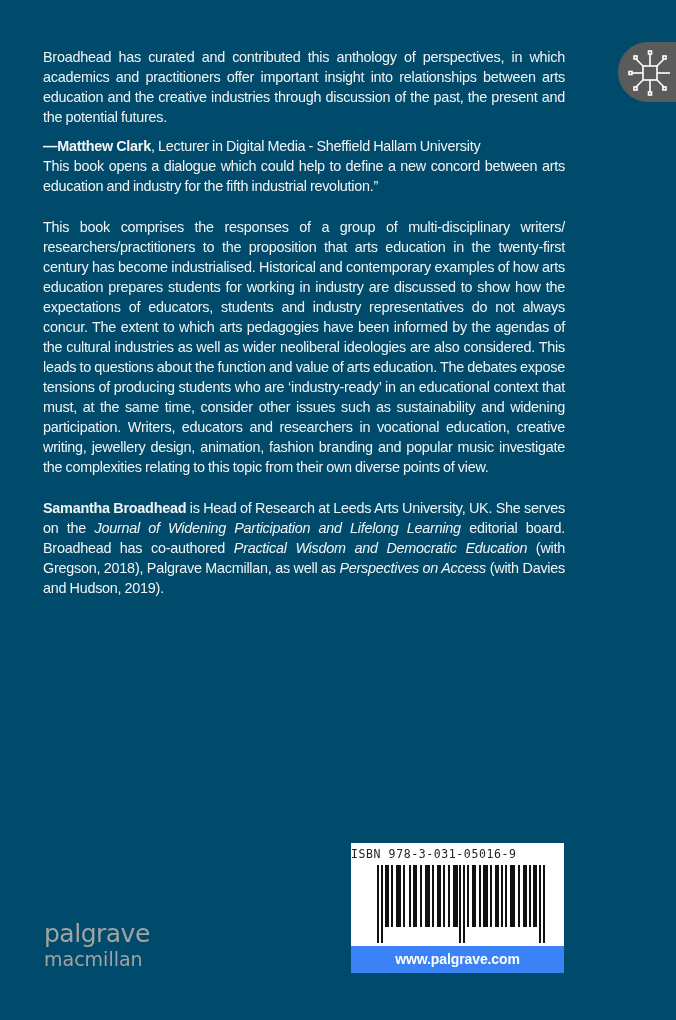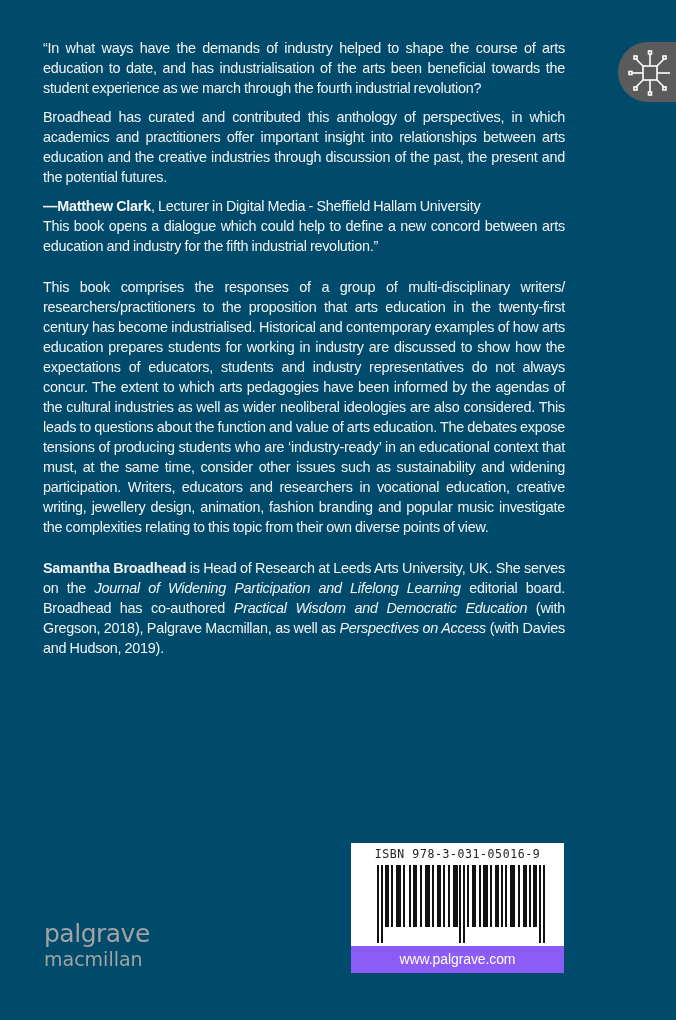--- a/index.html
+++ b/index.html
@@ -43,46 +43,46 @@
     left: 351px; top: 843px;
     width: 213px; height: 130px;
   }
   .barcode-white {
     position: absolute; left: 0; top: 0;
     width: 213px; height: 103px;
     background: #ffffff;
   }
   .isbn-text {
     position: absolute; left: 0; top: 4px; width: 213px;
-    text-align: center;
+    text-align: left;
     font-family: "DejaVu Sans Mono", "Liberation Mono", monospace;
     font-size: 11.5px; letter-spacing: 0.6px;
     color: #222;
   }
   .bars {
     position: absolute; left: 26px; top: 22px;
     width: 168px; height: 78px;
   }
   .bar-digits {
     position: absolute; left: 4px; top: 81px;
     width: 200px;
     font-family: "Liberation Sans", sans-serif;
     font-size: 17px; color: #111;
     letter-spacing: 0.4px;
     line-height: 18px;
   }
   .bar-digits span { background: #fff; padding: 0 1px; }
   .url-strip {
     position: absolute; left: 0; top: 103px;
     width: 213px; height: 27px;
-    background: #8b5cf6;
+    background: #3b82f6;
     text-align: center;
     font-size: 14px; line-height: 26px;
     color: #ffffff;
-    font-weight: normal;
+    font-weight: bold;
     letter-spacing: -0.1px;
   }
 
   .publisher-logo {
     position: absolute;
     left: 44px; top: 922px;
     color: #a3a3a3;
     font-family: "DejaVu Sans", sans-serif;
     line-height: 24px;
   }
@@ -109,21 +109,20 @@
       <rect x="1" y="23.5" width="3" height="3"></rect>
       <rect x="6" y="8" width="3" height="3"></rect>
       <rect x="35" y="8" width="3" height="3"></rect>
       <rect x="6" y="39" width="3" height="3"></rect>
       <rect x="35" y="39" width="3" height="3"></rect>
     </g>
   </svg>
 </div>
 
 <div class="content">
-  <p class="p">“In what ways have the demands of industry helped to shape the course of arts education to date, and has industrialisation of the arts been beneficial towards the student experience as we march through the fourth industrial revolution?</p>
   <div class="gap-s"></div>
   <p class="p">Broadhead has curated and contributed this anthology of perspectives, in which academics and practitioners offer important insight into relationships between arts education and the creative industries through discussion of the past, the present and the potential futures.</p>
   <div class="gap-s"></div>
   <p class="p left"><b>—</b><b>Matthew Clark</b><span>, Lecturer in Digital Media - Sheffield Hallam University</span></p>
   <p class="p">This book opens a dialogue which could help to define a new concord between arts education and industry for the fifth industrial revolution.”</p>
   <div class="gap-l"></div>
   <p class="p">This book comprises the responses of a group of multi-disciplinary writers/ researchers/practitioners to the proposition that arts education in the twenty-first century has become industrialised. Historical and contemporary examples of how arts education prepares students for working in industry are discussed to show how the expectations of educators, students and industry representatives do not always concur. The extent to which arts pedagogies have been informed by the agendas of the cultural industries as well as wider neoliberal ideologies are also considered. This leads to questions about the function and value of arts education. The debates expose tensions of producing students who are ‘industry-ready’ in an educational context that must, at the same time, consider other issues such as sustainability and widening participation. Writers, educators and researchers in vocational education, creative writing, jewellery design, animation, fashion branding and popular music investigate the complexities relating to this topic from their own diverse points of view.</p>
   <div class="gap-l"></div>
   <p class="p"><b>Samantha Broadhead</b><span> is Head of Research at Leeds Arts University, UK. She serves on the </span><i>Journal of Widening Participation and Lifelong Learning</i><span> editorial board. Broadhead has co-authored </span><i>Practical Wisdom and Democratic Education</i><span> (with Gregson, 2018), Palgrave Macmillan, as well as </span><i>Perspectives on Access</i><span> (with Davies and Hudson, 2019).</span></p>
 </div>

